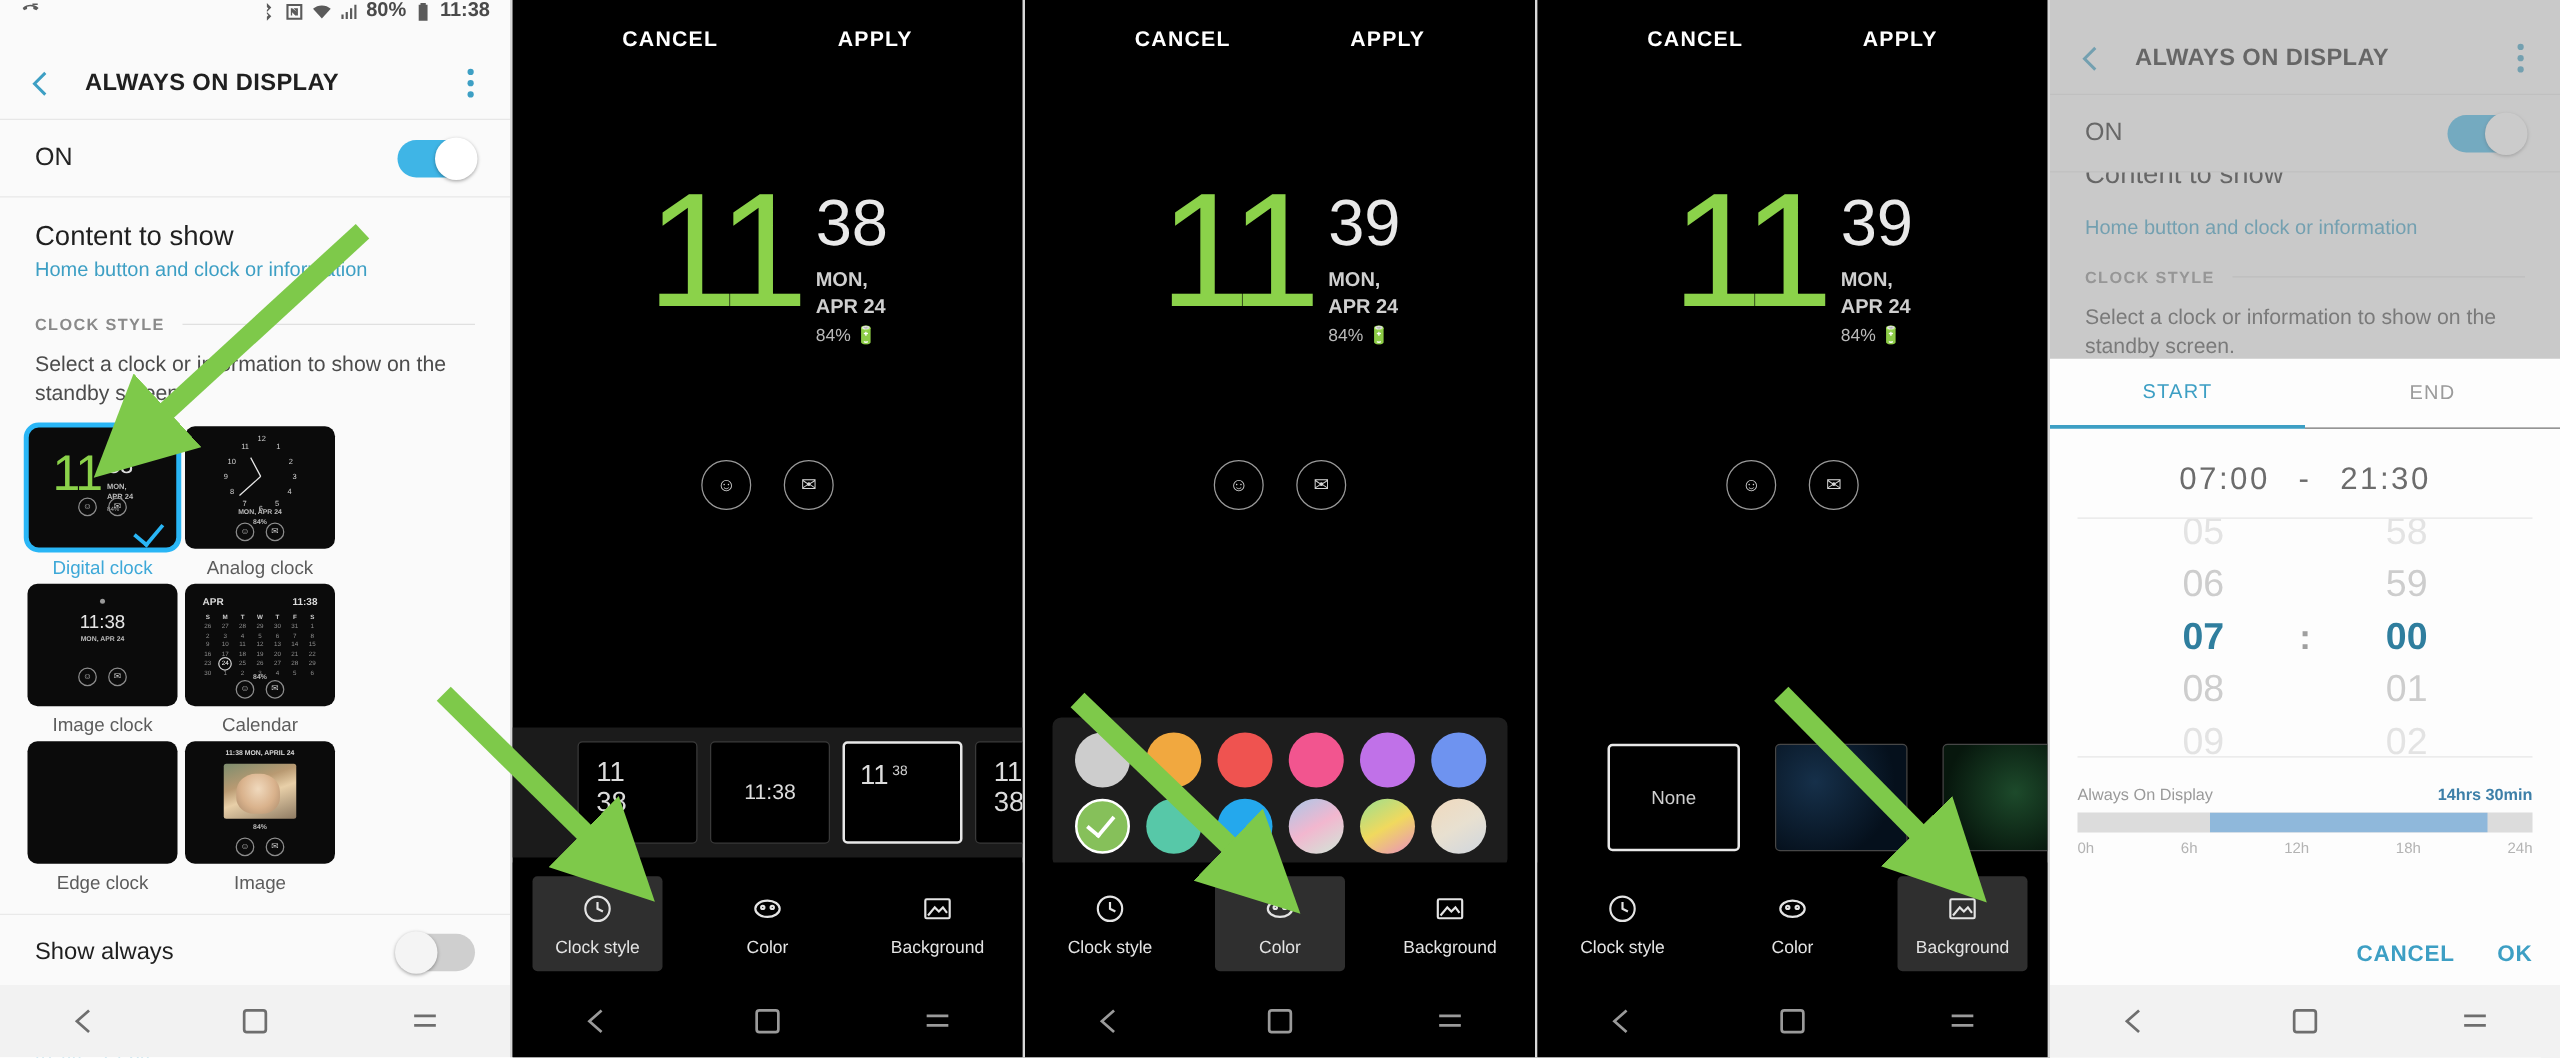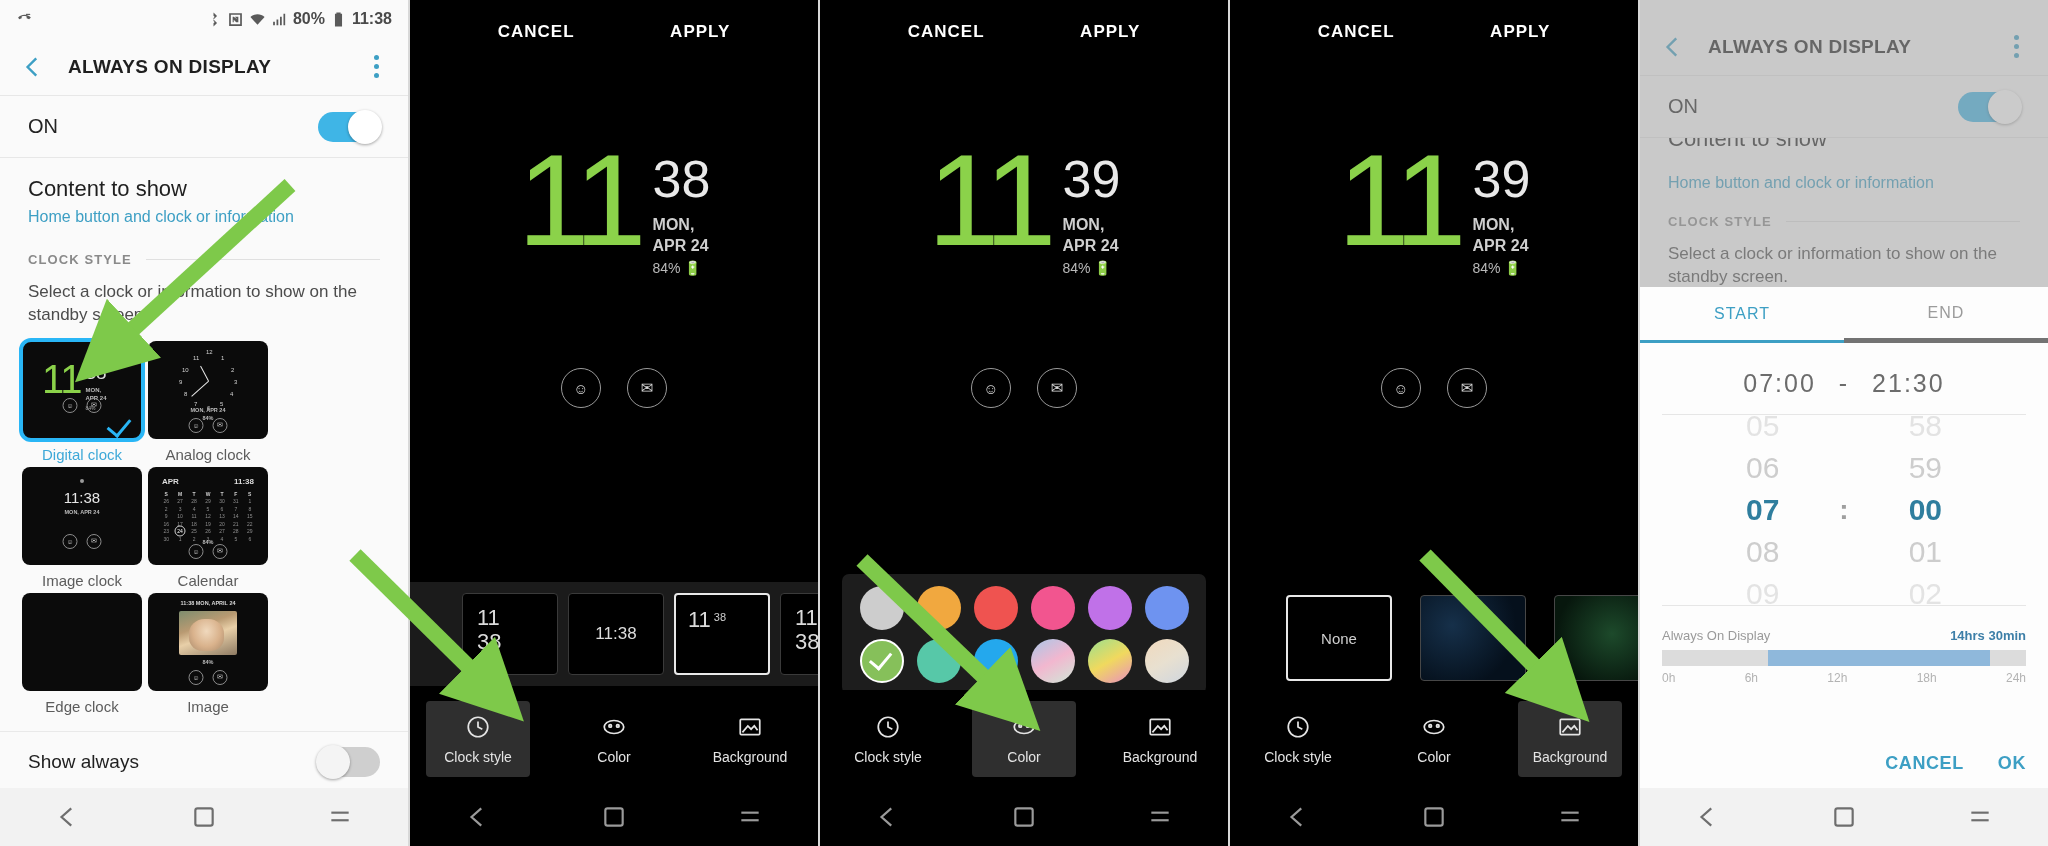--- a/index.html
+++ b/index.html
@@ -7,21 +7,21 @@
     font-family: "Liberation Sans", sans-serif; overflow: hidden; }
   .stage { position: relative; width: 2048px; height: 846px; display: flex; }
 
   
   .panel { position: relative; height: 846px; overflow: hidden; flex: none; }
   .p1 { width: 410px; background: #fafafa; border-right: 2px solid #d8d8d8; }
   .p2, .p3, .p4 { width: 410px; background: #000; border-right: 2px solid #d8d8d8; }
   .p5 { width: 408px; background: #fafafa; }
 
   
-  .statusbar { height: 38px; display: flex; align-items: center;
+  .statusbar { height: 38px; display: flex; align-items: flex-start;
     padding: 0 16px; background: #fafafa; }
   .sb-left { display: flex; align-items: center; gap: 6px; }
   .sb-right { margin-left: auto; display: flex; align-items: center; gap: 5px;
     font-size: 16px; color: #4a4a4a; font-weight: 600; }
   .sb-ico { width: 17px; height: 17px; display: inline-block; color: #5a5a5a; }
   .sb-ico svg { width: 100%; height: 100%; display: block; fill: currentColor; }
 
   
   .appbar { height: 58px; display: flex; align-items: center; padding: 0 20px;
     background: #fafafa; border-bottom: 1px solid #e7e7e7; }
@@ -219,21 +219,21 @@
   .tb-item .tl { font-size: 14px; color: #e4e4e4; }
 
   
   .scrim { position: absolute; inset: 0; background: rgba(160,160,160,.55);
     pointer-events: none; }
   .sheet { position: absolute; left: 0; right: 0; top: 287px; bottom: 58px;
     background: #fdfdfd; }
   .tabs { display: flex; height: 56px; }
   .tab { flex: 1; display: flex; align-items: center; justify-content: center;
     font-size: 16px; letter-spacing: 1px; color: #9b9b9b;
-    border-bottom: 5px solid #737373; }
+    border-bottom: 1px solid #737373; }
   .tab.active { color: #3d9fc4; border-bottom: 3px solid #3d9fc4; }
   .range { text-align: center; padding: 26px 0 12px; font-size: 25px;
     color: #6c6c6c; letter-spacing: 2px; }
   .wheel { position: relative; margin: 4px 22px 0; height: 192px;
     border-top: 1px solid #e6e6e6; border-bottom: 1px solid #e6e6e6;
     display: flex; align-items: center; justify-content: center; gap: 60px;
     overflow: hidden; }
   .wcol { display: flex; flex-direction: column; align-items: center; gap: 4px;
     font-size: 30px; color: #b7b7b7; }
   .wcol .v { height: 38px; line-height: 38px; }

